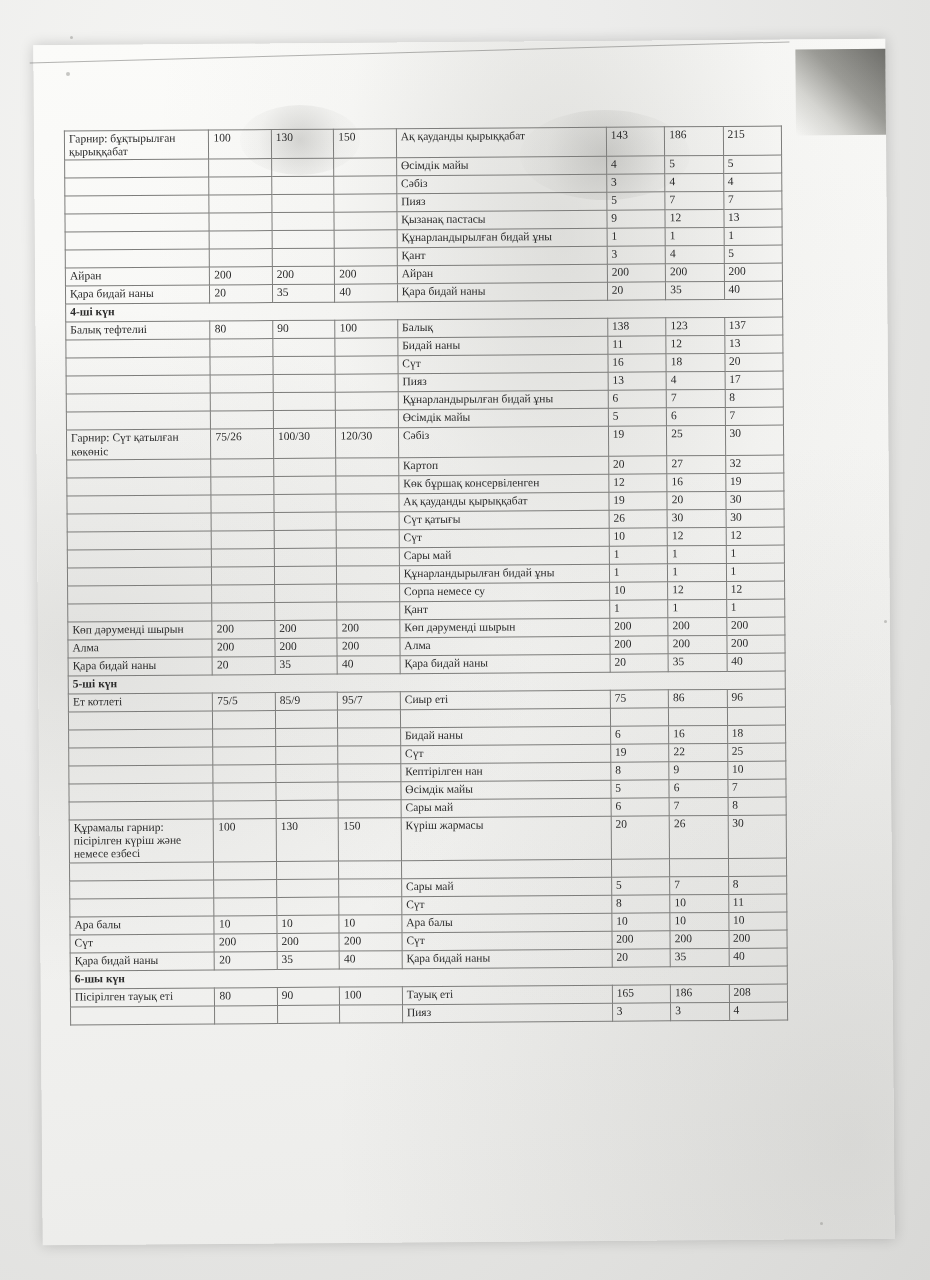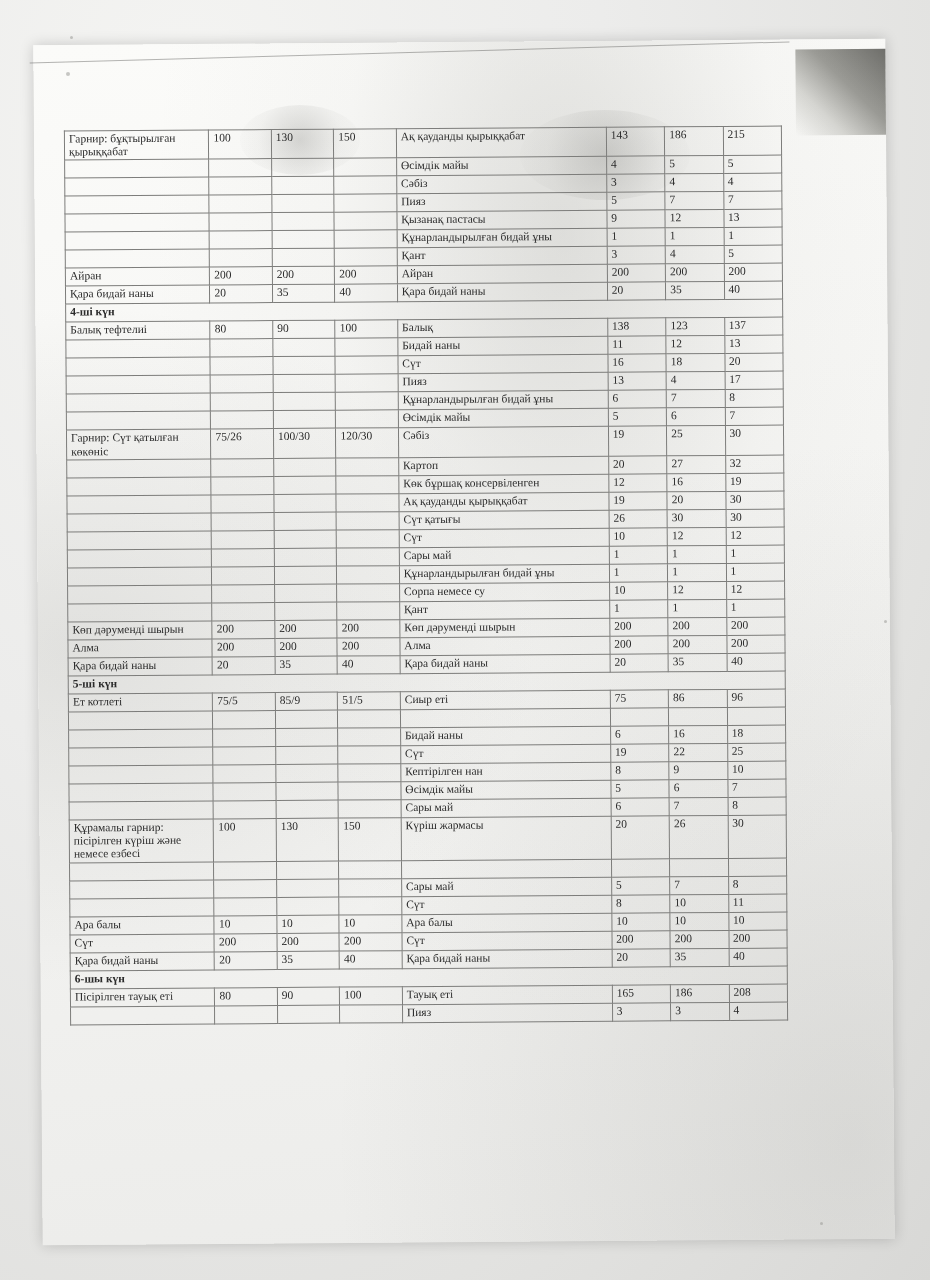--- a/index.html
+++ b/index.html
@@ -402,21 +402,21 @@
             <td class="c-g2">35</td>
             <td class="c-g3">40</td>
           </tr>
           <tr class="dayrow">
             <td colspan="8">5-ші күн</td>
           </tr>
           <tr>
             <td class="c-name">Ет котлеті</td>
             <td class="c-n1">75/5</td>
             <td class="c-n2">85/9</td>
-            <td class="c-n3">51/5</td>
+            <td class="c-n3">95/7</td>
             <td class="c-ing">Сиыр еті</td>
             <td class="c-g1">75</td>
             <td class="c-g2">86</td>
             <td class="c-g3">96</td>
           </tr>
           <tr>
             <td class="c-name"></td>
             <td class="c-n1"></td>
             <td class="c-n2"></td>
             <td class="c-n3"></td>

